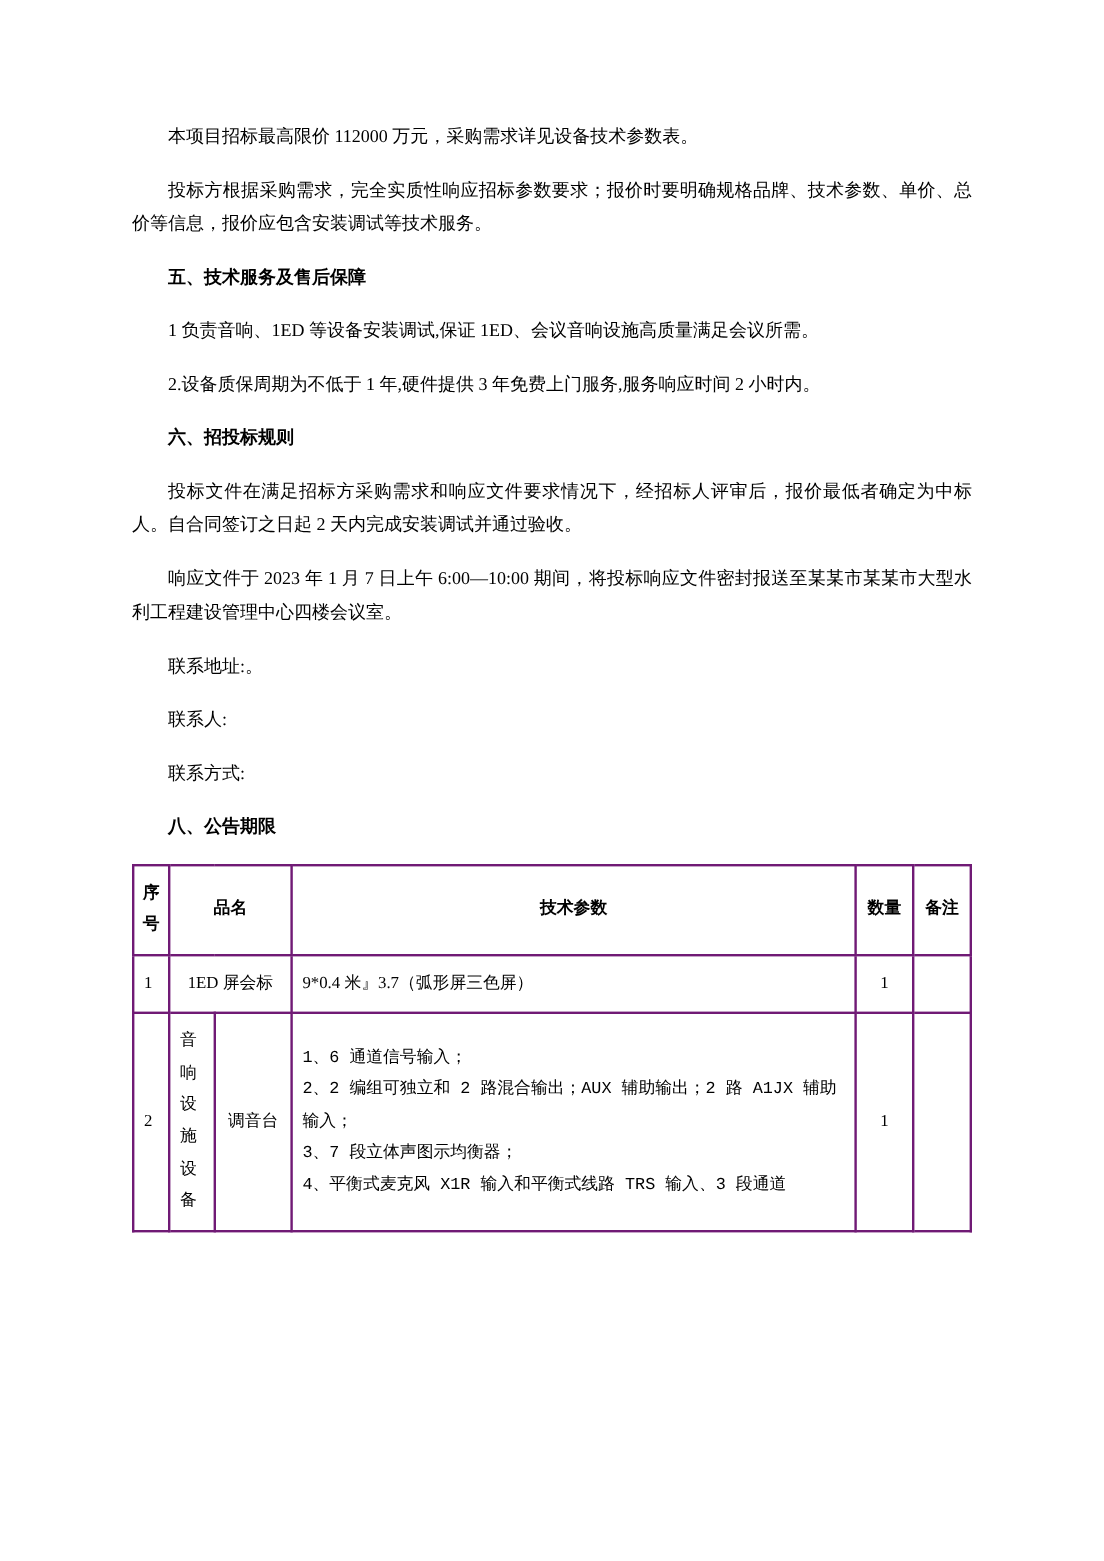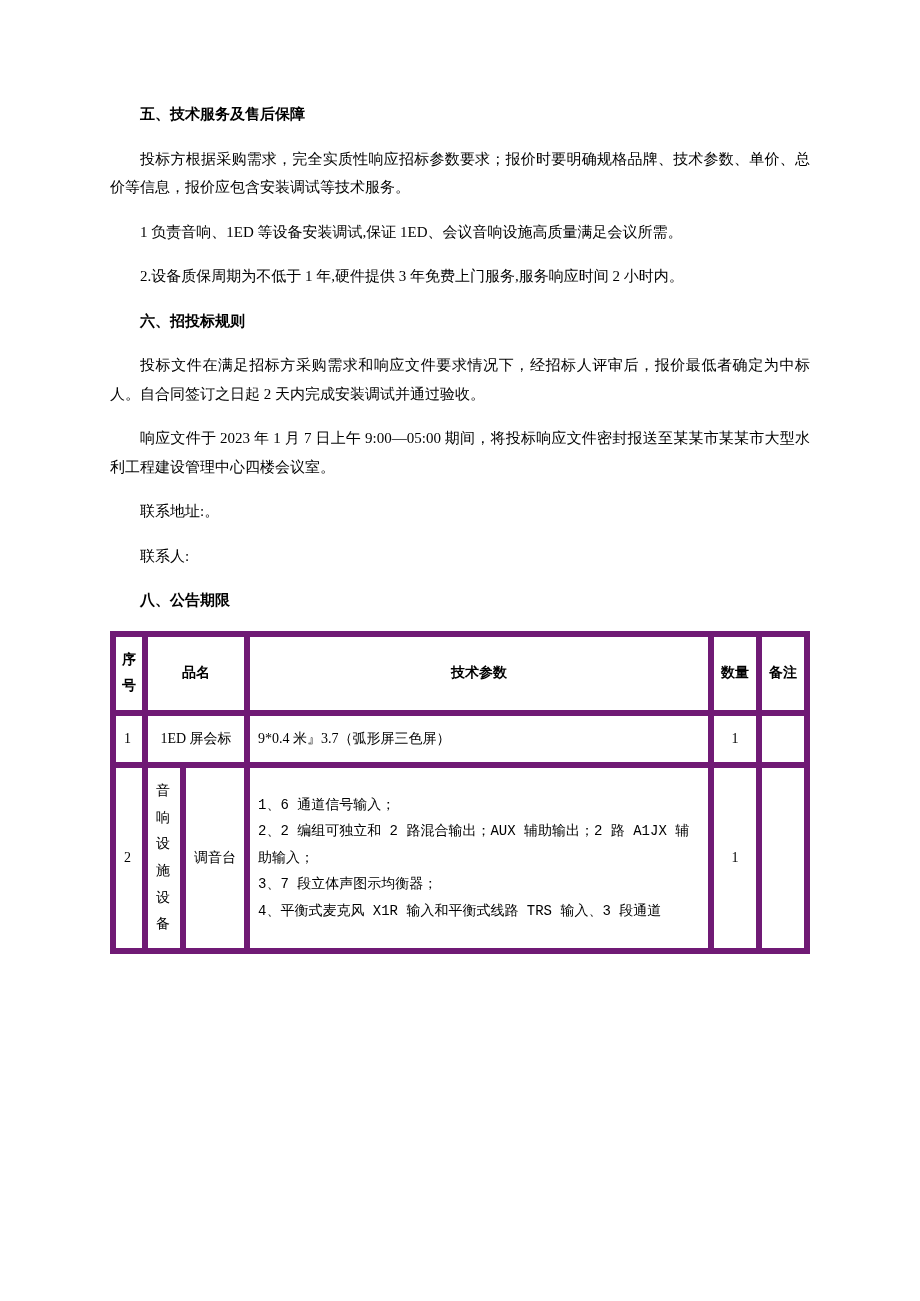--- a/index.html
+++ b/index.html
@@ -21,59 +21,61 @@
       padding-left: 0;
       text-indent: 2em;
     }
     table {
       width: 100%;
       border-collapse: collapse;
       margin-top: 12px;
       font-size: 14px;
     }
     th, td {
-      border: 6px solid #701a75;
+      border: 2px solid #701a75;
       padding: 10px 6px;
       text-align: center;
       vertical-align: middle;
       line-height: 1.9;
     }
     td.left { text-align: left; padding: 10px 8px; }
     .col-seq { width: 30px; }
     .col-name1 { width: 38px; }
     .col-name2 { width: 64px; }
     .col-tech { width: auto; }
     .col-qty { width: 48px; }
     .col-note { width: 48px; }
   </style>
 </head>
 <body>
 
 <div class="content">
 
+  <p class="indent">本项目招标最高限价 112000 万元，采购需求详见设备技术参数表。</p>
+
+  <p class="indent">投标方根据采购需求，完全实质性响应招标参数要求；报价时要明确规格品牌、技术参数、单价、总价等信息，报价应包含安装调试等技术服务。</p>
 
   <p class="indent bold">五、技术服务及售后保障</p>
-
-  <p class="indent">投标方根据采购需求，完全实质性响应招标参数要求；报价时要明确规格品牌、技术参数、单价、总价等信息，报价应包含安装调试等技术服务。</p>
 
   <p class="hang">1 负责音响、1ED 等设备安装调试,保证 1ED、会议音响设施高质量满足会议所需。</p>
 
   <p class="hang">2.设备质保周期为不低于 1 年,硬件提供 3 年免费上门服务,服务响应时间 2 小时内。</p>
 
   <p class="indent bold">六、招投标规则</p>
 
   <p class="indent">投标文件在满足招标方采购需求和响应文件要求情况下，经招标人评审后，报价最低者确定为中标人。自合同签订之日起 2 天内完成安装调试并通过验收。</p>
 
 
-  <p class="indent">响应文件于 2023 年 1 月 7 日上午 9:00—05:00 期间，将投标响应文件密封报送至某某市某某市大型水利工程建设管理中心四楼会议室。</p>
+  <p class="indent">响应文件于 2023 年 1 月 7 日上午 6:00—10:00 期间，将投标响应文件密封报送至某某市某某市大型水利工程建设管理中心四楼会议室。</p>
 
   <p class="indent">联系地址:。</p>
 
   <p class="indent">联系人:</p>
 
+  <p class="indent">联系方式:</p>
 
   <p class="indent bold">八、公告期限</p>
 
 
 
   <table>
     <thead>
       <tr>
         <th class="col-seq">序号</th>
         <th class="col-name" colspan="2">品名</th>

